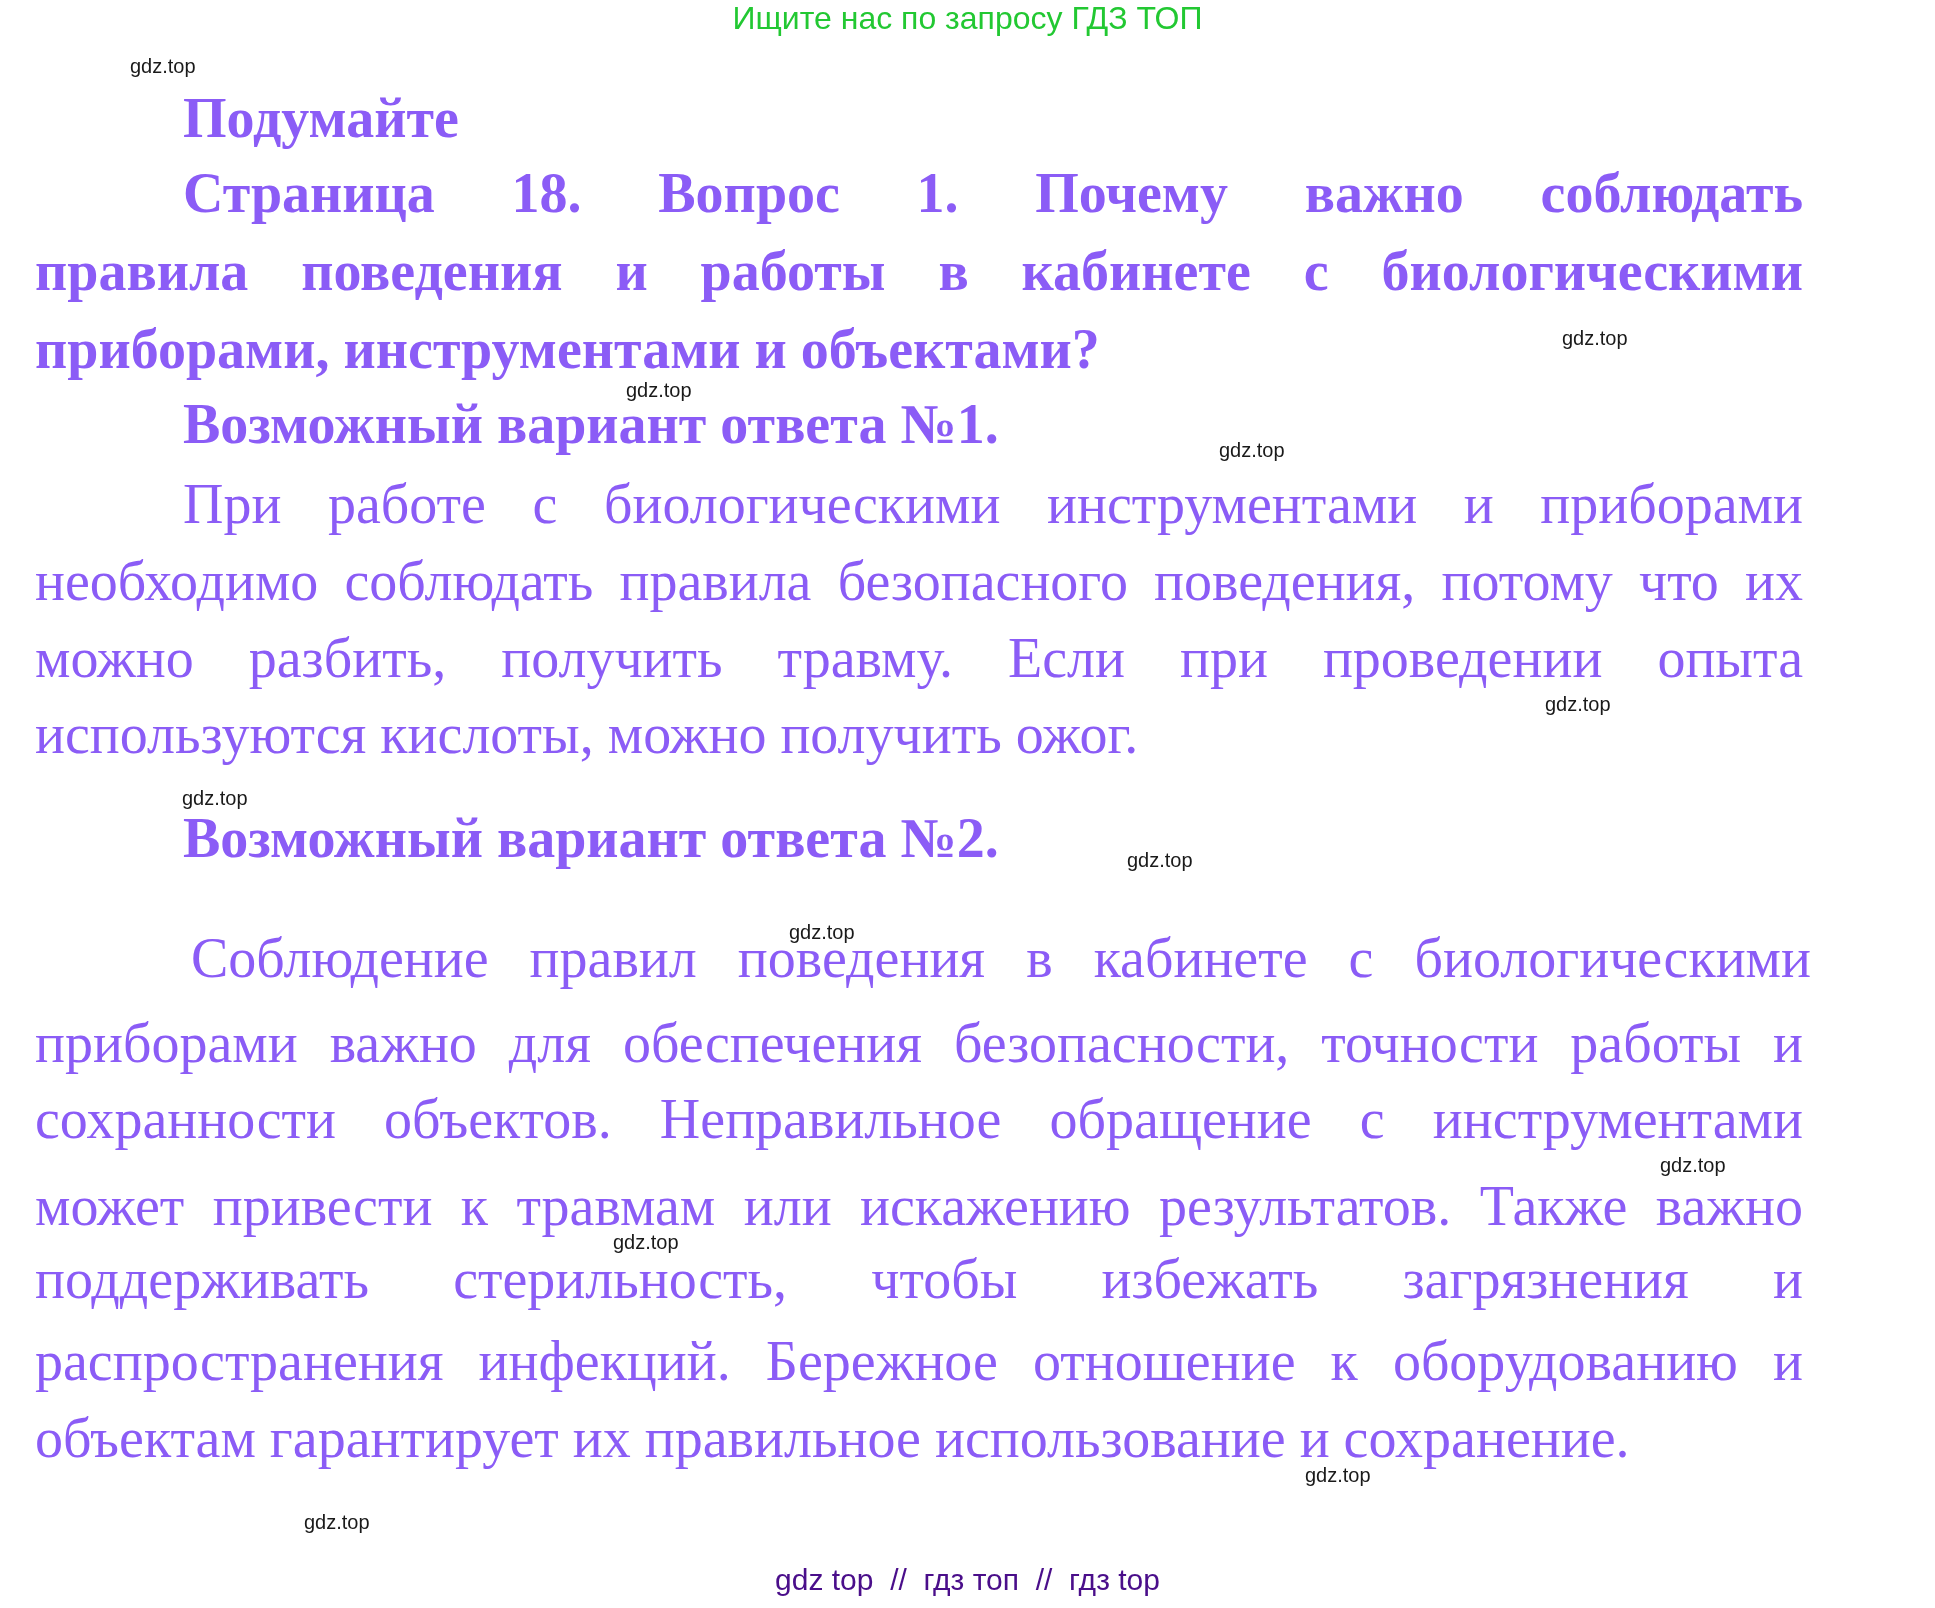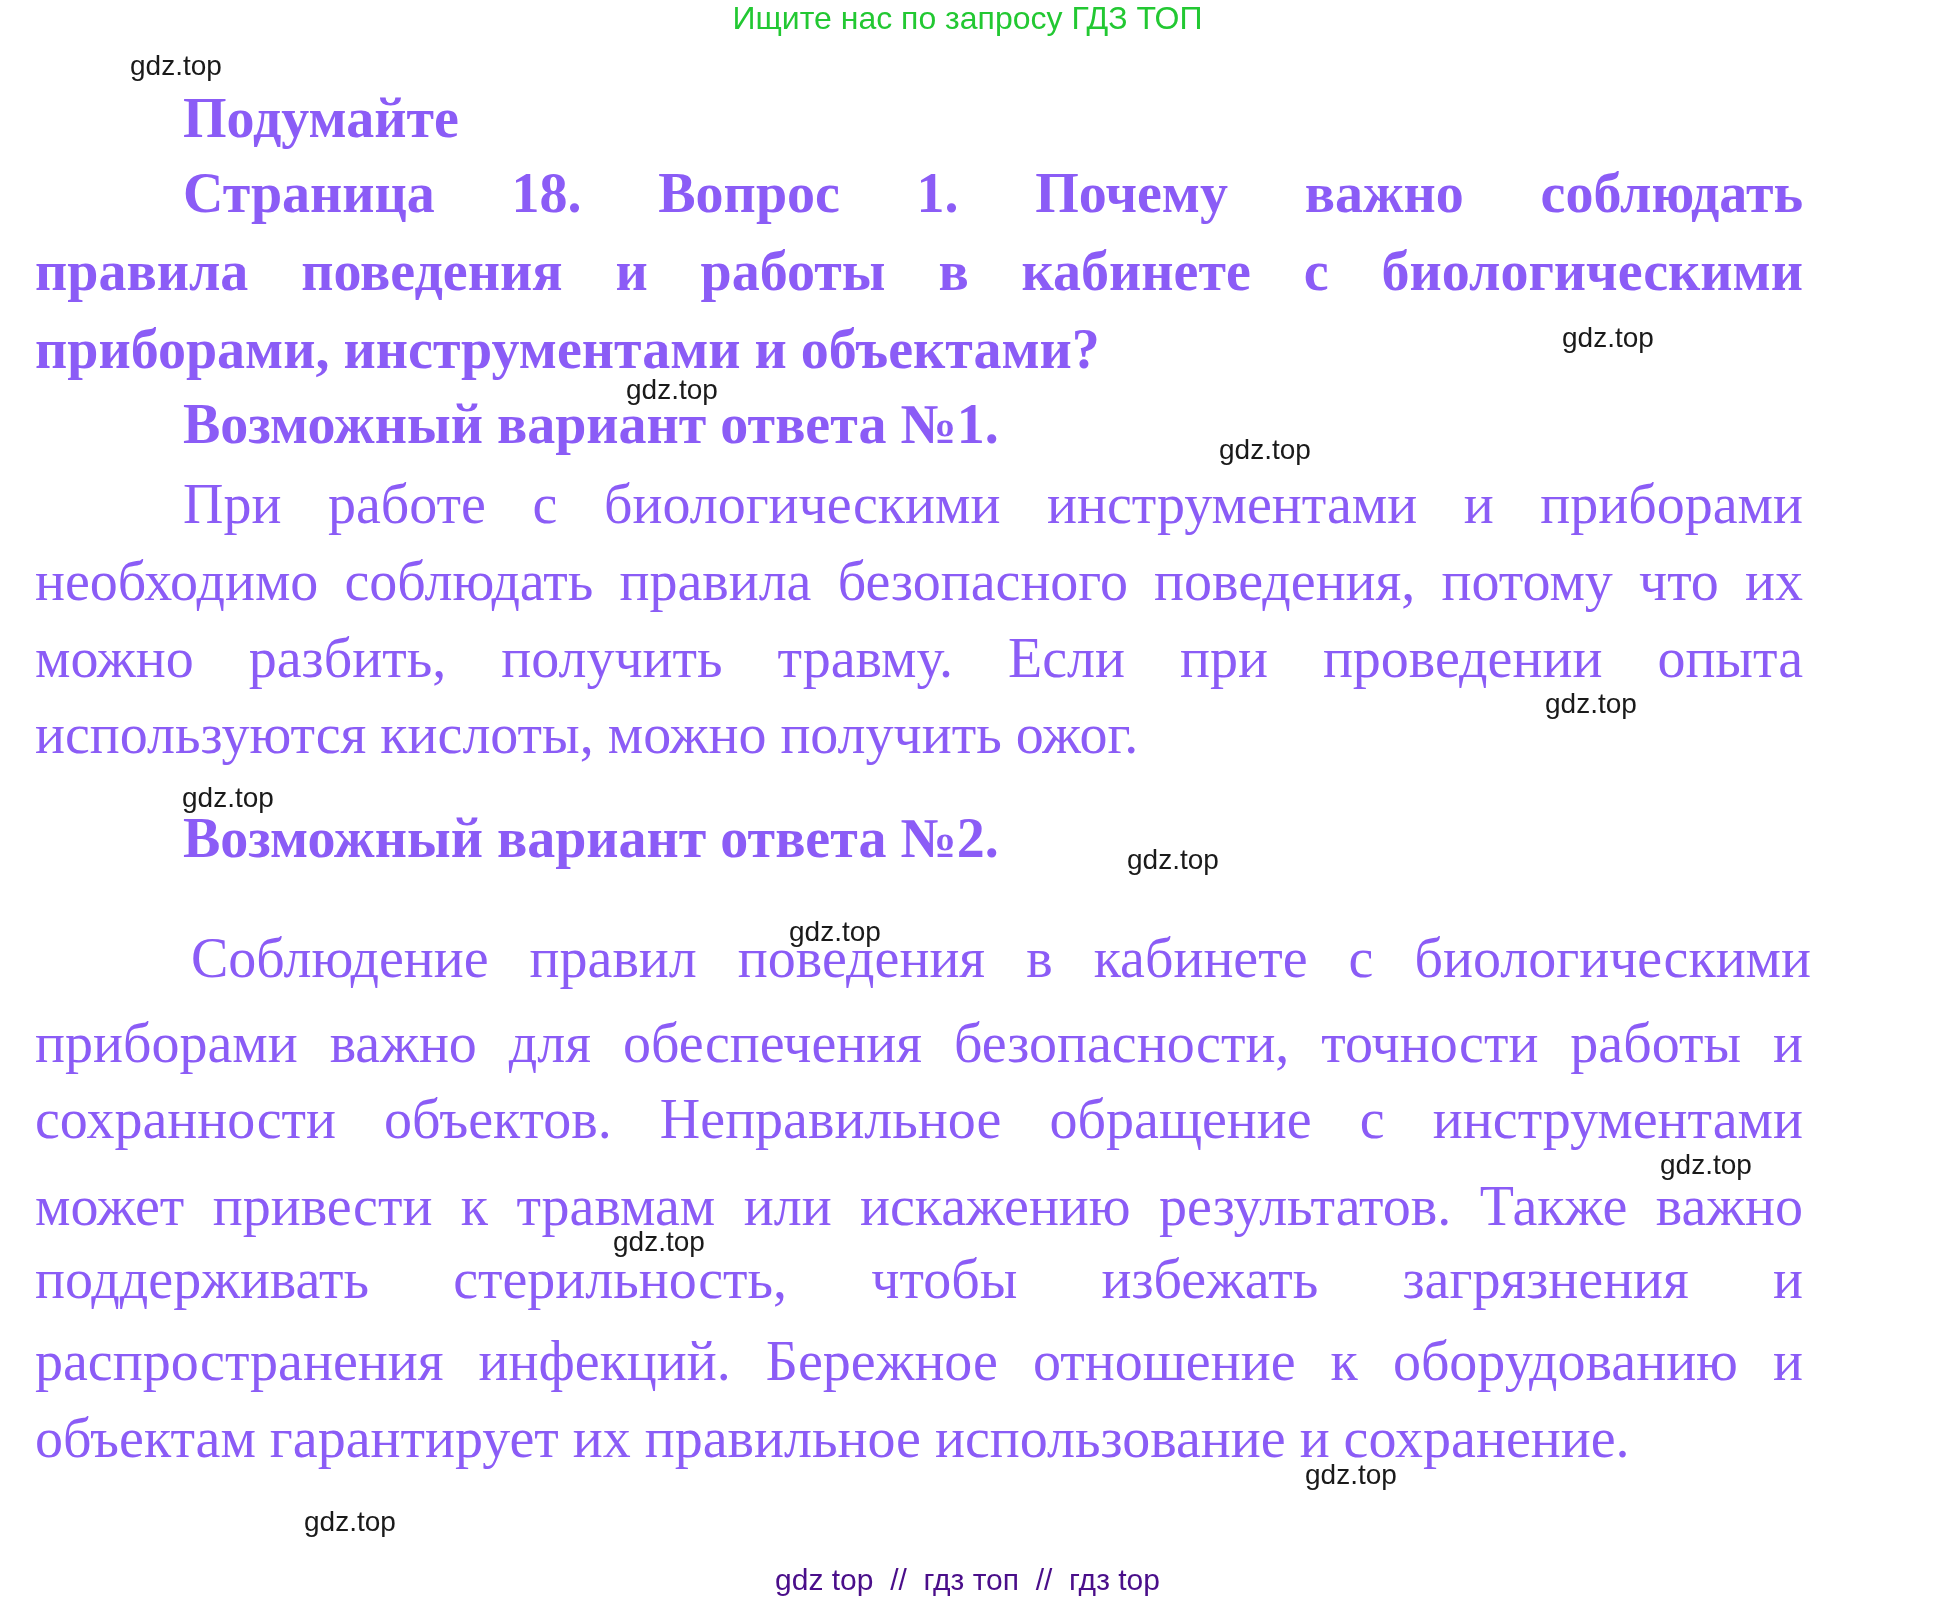--- a/index.html
+++ b/index.html
@@ -8,21 +8,21 @@
     position:absolute; left:35px; width:1768px;
     font-family:"Liberation Serif","DejaVu Serif",serif;
     font-size:56px; line-height:56px; color:#8b5cf6;
     white-space:nowrap;
   }
   .just { text-align:justify; text-align-last:justify; white-space:normal; }
   .indent { left:183px; width:1620px; }
   .bold { font-weight:bold; }
   .wm {
     position:absolute; font-family:"Liberation Sans","DejaVu Sans",sans-serif;
-    font-size:28px; line-height:32px; color:#1a1a1a; white-space:nowrap;
+    font-size:20px; line-height:32px; color:#1a1a1a; white-space:nowrap;
   }
   .top-banner {
     position:absolute; top:0; left:0; width:1935px; text-align:center;
     font-family:"Liberation Sans","DejaVu Sans",sans-serif;
     font-size:32px; line-height:36px; color:#22c832;
   }
   .bottom-banner {
     position:absolute; top:1562px; left:0; width:1935px; text-align:center;
     font-family:"Liberation Sans","DejaVu Sans",sans-serif;
     font-size:30px; line-height:36px; color:#4a0e8a; white-space:pre;

